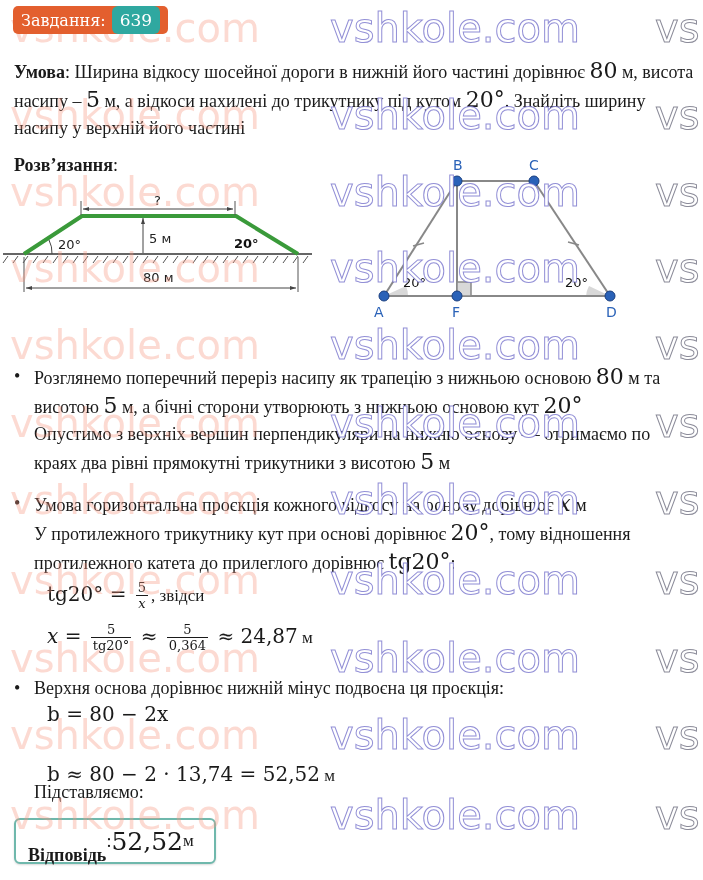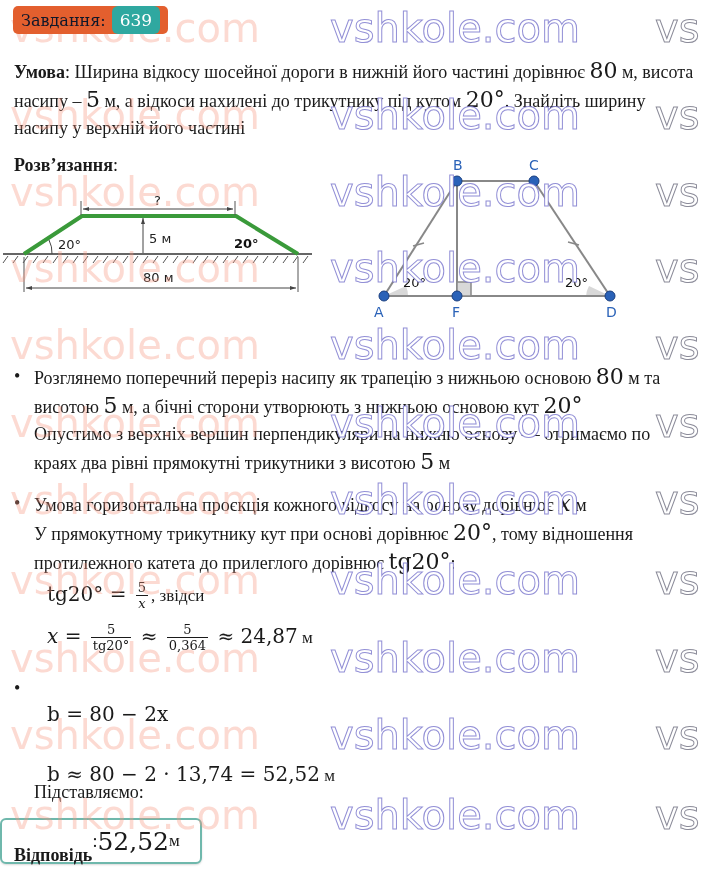--- a/index.html
+++ b/index.html
@@ -16,21 +16,21 @@
   .wm.red { color: rgba(245, 150, 125, 0.35); }
   .wm.blue { color: #ffffff; -webkit-text-stroke: 1px rgba(110, 105, 200, 0.75); }
   .wm.gray { color: #ffffff; text-align: center; -webkit-text-stroke: 1px rgba(90, 90, 110, 0.7); }
 
   .badge {
     position: absolute; left: 13px; top: 6px; height: 28px;
     display: flex; align-items: stretch; border-radius: 5px; overflow: hidden;
     background: #e35f2e; z-index: 10;
   }
   .badge .lbl {
-    color: #0f172a; font-size: 16px; padding: 0 6px 0 8px; display: flex; align-items: center;
+    color: #ffffff; font-size: 16px; padding: 0 6px 0 8px; display: flex; align-items: center;
     font-family: "DejaVu Serif", serif;
   }
   .badge .num {
     background: #2fa8a0; color: #ffffff; font-size: 17px; padding: 0 8px;
     border-radius: 6px; display: flex; align-items: center;
     font-family: "DejaVu Serif", serif; margin-right: 8px;
   }
 
   .text { position: absolute; z-index: 2; font-size: 18px; line-height: 27px; }
   .big { font-size: 22px; }
@@ -45,21 +45,21 @@
   .bullet-row { position: relative; padding-left: 20px; }
   .bullet-dot { position: absolute; left: 0; top: 0; }
 
   .formula { position: absolute; left: 47px; z-index: 2; font-family: "DejaVu Serif", serif; font-size: 20px; }
   .frac { display: inline-flex; flex-direction: column; align-items: center; vertical-align: middle; margin: 0 3px; }
   .frac .n { font-size: 13px; line-height: 15px; padding: 0 2px; }
   .frac .d { font-size: 13px; line-height: 15px; border-top: 1.5px solid #1a1a1a; padding: 0 2px; }
   .small-unit { font-family: "Liberation Serif", serif; font-size: 17px; text-align: right; }
 
   .answer-box {
-    position: absolute; left: 0; top: 818px; width: 202px; height: 46px;
+    position: absolute; left: 14px; top: 818px; width: 202px; height: 46px;
     border: 2.5px solid #6fb8ac; border-radius: 6px; box-sizing: border-box;
     display: flex; align-items: center; padding-left: 12px; z-index: 2; background: #fff;
     box-shadow: 0 1px 2px rgba(0,0,0,0.15);
   }
   svg text { font-family: "DejaVu Sans", "Liberation Sans", sans-serif; }
 </style>
 </head>
 <body>
 
 <div class="badge">
@@ -167,21 +167,21 @@
     <span class="bullet-dot">•</span>
     <span>Розглянемо поперечний переріз насипу як трапецію з нижньою основою </span><span class="big math">80</span><span> м та висотою </span><span class="big math">5</span><span> м, а бічні сторони утворюють з нижньою основою кут </span><span class="big math">20°</span><br>
     <span>Опустимо з верхніх вершин перпендикуляри на нижню основу — отримаємо по краях два рівні прямокутні трикутники з висотою </span><span class="big math">5</span><span> м</span>
   </div>
 </div>
 
 <div class="text bullets" style="top:490px">
   <div class="bullet-row">
     <span class="bullet-dot">•</span>
     <span>Умова горизонтальна проєкція кожного відкосу на основу дорівнює </span><span class="big math it">x</span><span> м</span><br>
-    <span>У прямокутному трикутнику кут при основі дорівнює </span><span class="big math">20°</span><span>, тому відношення протилежного катета до прилеглого дорівнює </span><span class="big math">tg20°</span><span>:</span>
+    <span>У протилежного трикутнику кут при основі дорівнює </span><span class="big math">20°</span><span>, тому відношення протилежного катета до прилеглого дорівнює </span><span class="big math">tg20°</span><span>:</span>
   </div>
 </div>
 
 <div class="formula" style="top:580px">
   <span>tg20° = </span><span class="frac">
       <span class="n">5</span>
       <span class="d it">x</span>
     </span><span class="small-unit">, звідси</span>
 </div>
 
@@ -191,20 +191,21 @@
       <span class="d">tg20°</span>
     </span><span> ≈ </span><span class="frac">
       <span class="n">5</span>
       <span class="d">0,364</span>
     </span><span> ≈ 24,87</span><span class="small-unit"> м</span>
 </div>
 
 <div class="text bullets" style="top:675px">
   <div class="bullet-row">
     <span class="bullet-dot">•</span>
+    <span>Верхня основа дорівнює нижній мінус подвоєна ця проєкція:</span>
   </div>
 </div>
 
 <div class="formula" style="top:702px">
   <span>b = 80 − 2x</span>
 </div>
 
 <div class="text" style="left:34px;top:779px">Підставляємо:</div>
 
 <div class="formula" style="top:762px">

